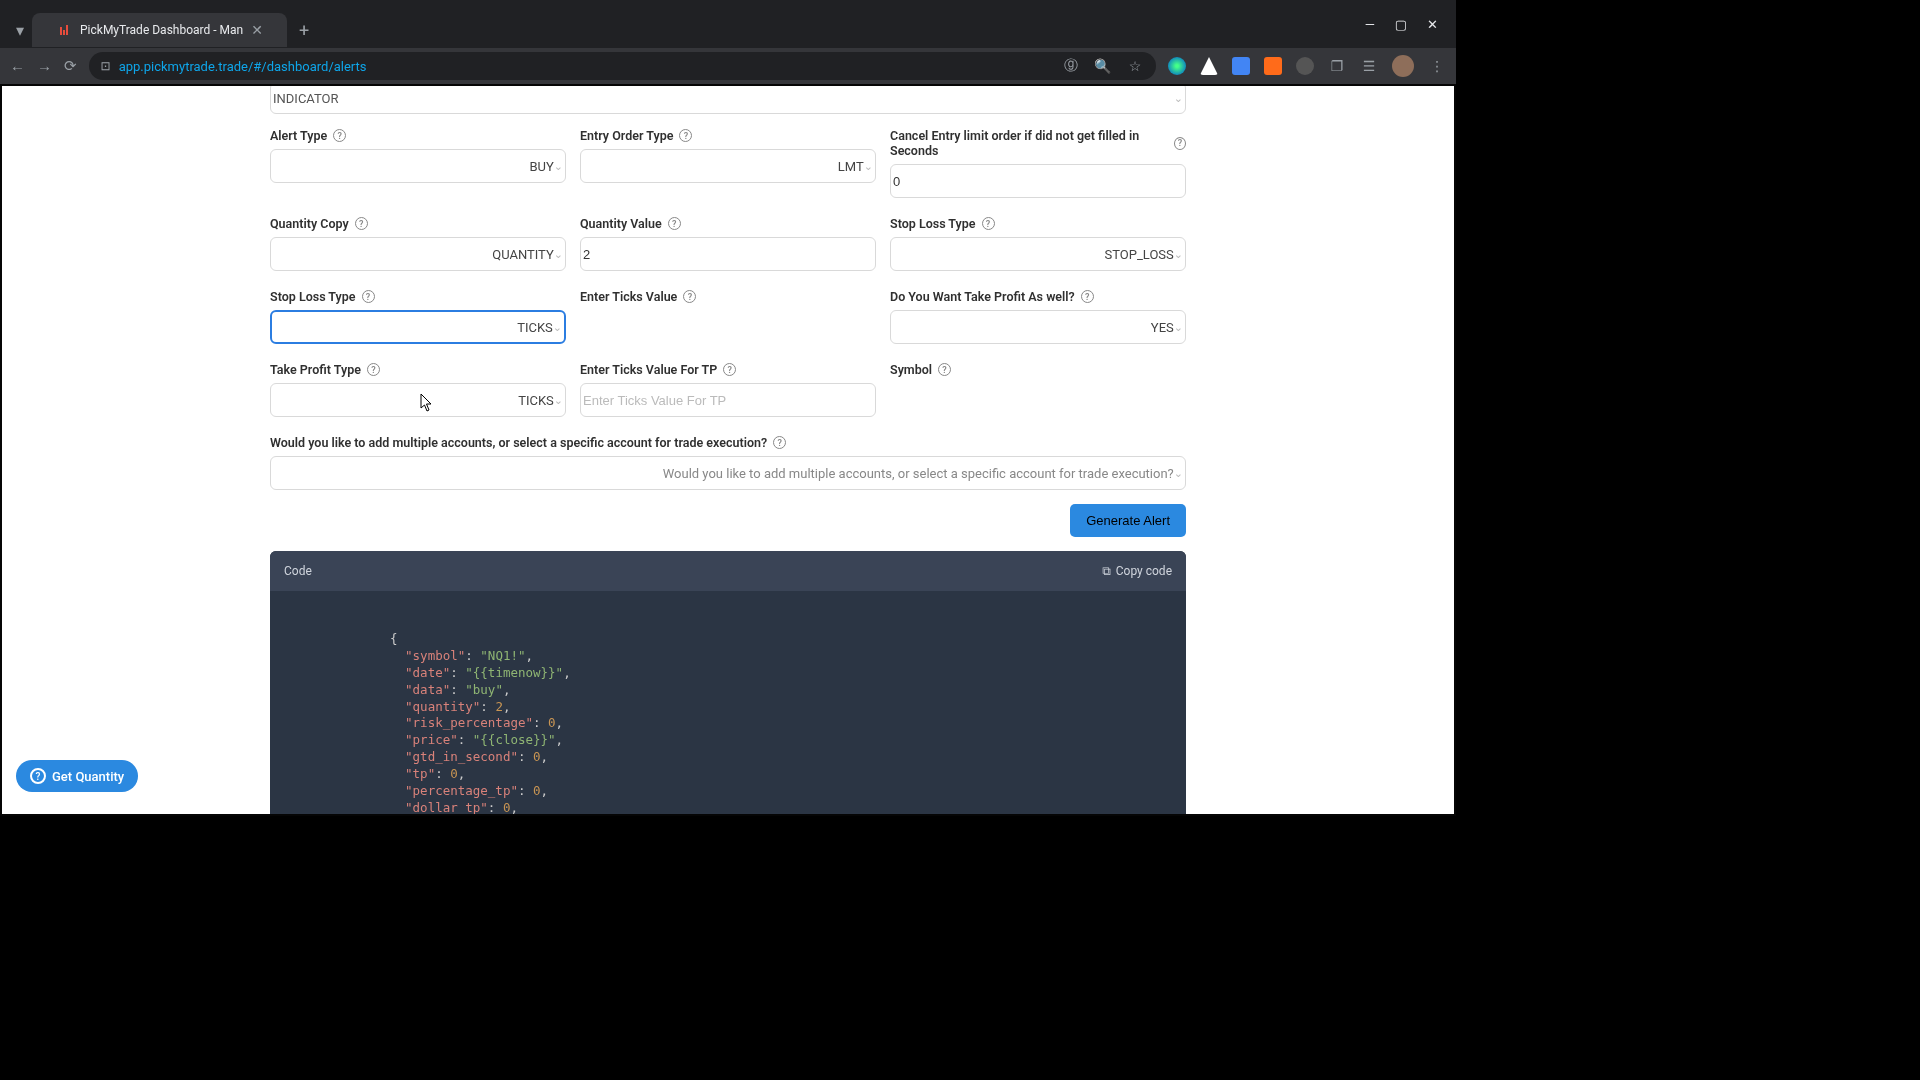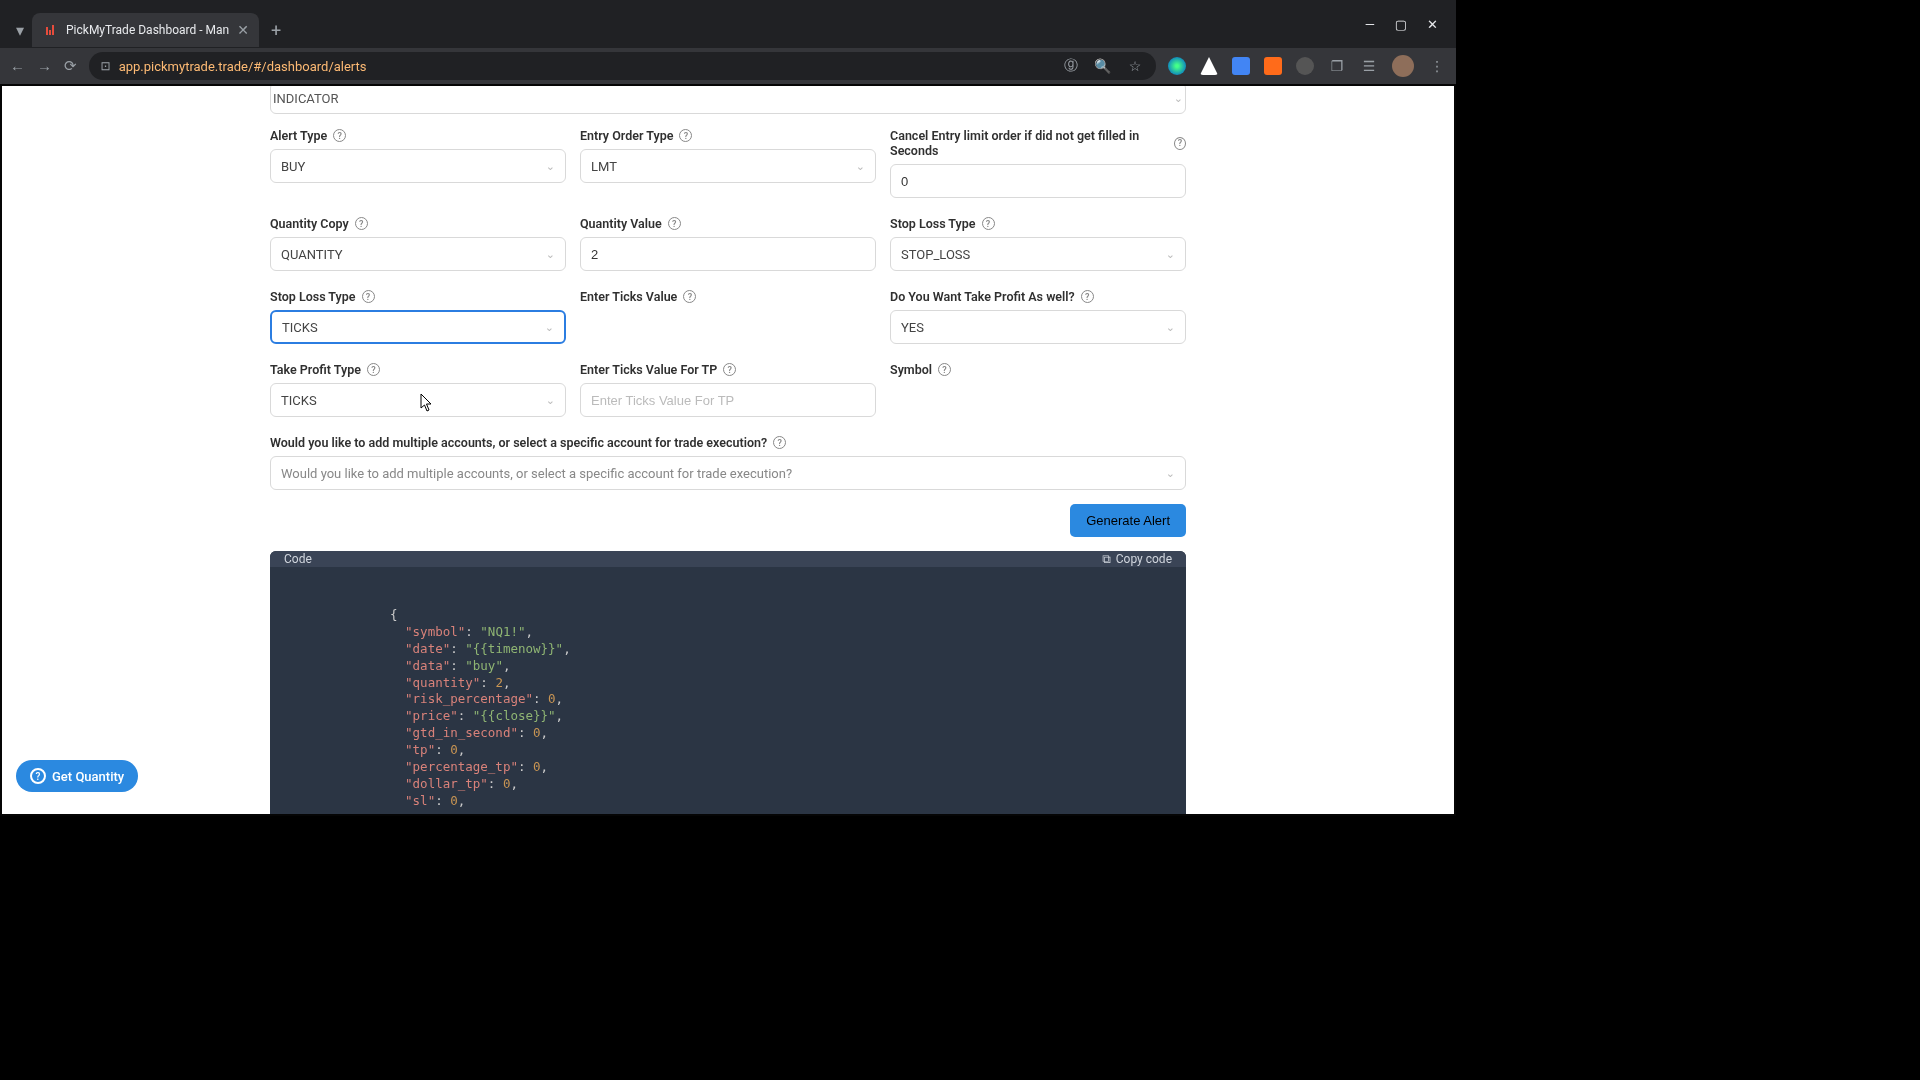--- a/index.html
+++ b/index.html
@@ -1,55 +1,55 @@
 <!DOCTYPE html>
 <html><head>
 <meta charset="utf-8">
 <style>
 * { margin: 0; padding: 0; box-sizing: border-box; }
 body { font-family: -apple-system, BlinkMacSystemFont, "Segoe UI", Roboto, sans-serif; background: #000; width: 1456px; height: 816px; overflow: hidden; }
 .browser-chrome { background: #202124; height: 48px; display: flex; align-items: flex-end; }
 .tab-bar { display: flex; align-items: center; height: 36px; padding-left: 8px; }
 .tab-dropdown { color: #9aa0a6; padding: 0 8px; cursor: pointer; }
-.tab { background: #35363a; border-radius: 8px 8px 0 0; height: 34px; display: flex; align-items: center; padding: 0 10px; gap: 8px; min-width: 200px; color: #e8eaed; font-size: 12px; }
+.tab { background: #35363a; border-radius: 8px 8px 0 0; height: 34px; display: flex; align-items: center; padding: 0 24px; gap: 8px; min-width: 200px; color: #e8eaed; font-size: 12px; }
 .tab-favicon { width: 16px; height: 16px; display: flex; align-items: center; justify-content: center; }
 .tab-favicon-bars { display: flex; gap: 1px; align-items: flex-end; }
 .tab-favicon-bars span { width: 2px; background: #e74c3c; }
 .tab-favicon-bars span:nth-child(1){height:8px}.tab-favicon-bars span:nth-child(2){height:5px}.tab-favicon-bars span:nth-child(3){height:10px}
 .tab-close { color: #9aa0a6; cursor: pointer; font-size: 14px; margin-left: auto; }
 .new-tab { color: #9aa0a6; padding: 0 12px; font-size: 18px; cursor: pointer; }
 .window-controls { margin-left: auto; display: flex; gap: 20px; padding: 0 18px; color: #e8eaed; align-self: center; }
 .window-controls span { cursor: pointer; font-size: 13px; }
 .nav-bar { background: #35363a; height: 36px; display: flex; align-items: center; padding: 0 10px; gap: 12px; }
 .nav-icon { color: #9aa0a6; cursor: pointer; font-size: 15px; display: flex; align-items: center; }
 .url-bar { flex: 1; background: #202124; border-radius: 20px; height: 28px; display: flex; align-items: center; padding: 0 12px; gap: 8px; }
-.url-text { color: #fdba74; font-size: 13px; flex: 1; }
+.url-text { color: #0ea5e9; font-size: 13px; flex: 1; }
 .right-icons { display: flex; gap: 14px; align-items: center; }
 .icon-btn { color: #9aa0a6; cursor: pointer; font-size: 14px; display:flex; align-items:center; justify-content:center; width:18px; height:18px; }
 .ext-icon { width: 18px; height: 18px; border-radius: 3px; cursor: pointer; }
 .avatar { width: 22px; height: 22px; border-radius: 50%; background: #8e6e5a; cursor: pointer; }
 .viewport { background: #050505; height: 732px; position: relative; padding: 2px; }
 .page { background: #fff; height: 100%; overflow: hidden; position: relative; }
 .content { max-width: 916px; margin: 0 auto; padding: 0; }
 .indicator-row { padding: 0 0 14px 0; }
 .select-wide { border: 1px solid #d9d9d9; border-radius: 6px; height: 32px; display: flex; align-items: center; padding: 0 2px; font-size: 13px; color: #555; justify-content: space-between; cursor: pointer; margin-top: -4px; }
 .form-grid { display: grid; grid-template-columns: 1fr 1fr 1fr; gap: 18px 14px; }
 .form-item { display: flex; flex-direction: column; gap: 6px; }
 .label-row { display: flex; align-items: center; gap: 6px; font-size: 12.5px; font-weight: 600; color: #303030; }
 .help-icon { width: 13px; height: 13px; border-radius: 50%; border: 1px solid #888; color: #888; font-size: 9px; display: flex; align-items: center; justify-content: center; cursor: pointer; }
-.select-box, .input-box { border: 1px solid #d9d9d9; border-radius: 6px; height: 34px; display: flex; align-items: center; padding: 0 10px; font-size: 13px; color: #444; justify-content: space-between; cursor: pointer; background: #fff; }
+.select-box, .input-box { border: 1px solid #d9d9d9; border-radius: 6px; height: 34px; display: flex; align-items: center; padding: 0 2px; font-size: 13px; color: #444; justify-content: flex-end; cursor: pointer; background: #fff; }
 .select-box.focused { border: 2px solid #2b7de1; }
 .input-box input { border: none; outline: none; width: 100%; font-size: 13px; color: #333; background: transparent; }
 .input-box input::placeholder { color: #bbb; }
 .chevron { color: #bbb; font-size: 11px; }
 .span-3 { grid-column: 1 / span 3; }
 .generate-row { display: flex; justify-content: flex-end; margin-top: 14px; }
 .generate-btn { background: #2b89e0; color: #000000; border: none; border-radius: 5px; padding: 9px 16px; font-size: 13px; font-weight: 500; cursor: pointer; }
 .code-block { margin-top: 14px; border-radius: 6px; overflow: hidden; background: #2b3544; }
-.code-header { background: #3a4456; height: 16px; display: flex; align-items: center; justify-content: space-between; padding: 0 14px; font-size: 12px; color: #d0d5dd; }
+.code-header { background: #3a4456; height: 40px; display: flex; align-items: center; justify-content: space-between; padding: 0 14px; font-size: 12px; color: #d0d5dd; }
 .copy-btn { display: flex; align-items: center; gap: 5px; cursor: pointer; color: #d0d5dd; font-size: 12px; }
 .code-body { padding: 40px 14px 14px 120px; font-family: "Consolas", monospace; font-size: 12.5px; line-height: 1.35; color: #ccc; white-space: pre; }
 .code-body .k { color: #d9827a; }
 .code-body .s { color: #8fb573; }
 .code-body .n { color: #c99553; }
 .support-btn { position: absolute; bottom: 22px; left: 14px; background: #2b89e0; color: #fff; border-radius: 20px; padding: 8px 14px; display: flex; align-items: center; gap: 6px; font-size: 13px; font-weight: 500; cursor: pointer; }
 .support-icon { width: 16px; height: 16px; border: 2px solid #fff; border-radius: 50%; display: flex; align-items: center; justify-content: center; font-size: 10px; }
 .cursor { position: absolute; left: 418px; top: 307px; font-size: 15px; color: #000; pointer-events: none; }
 svg { display: block; }
 </style>

